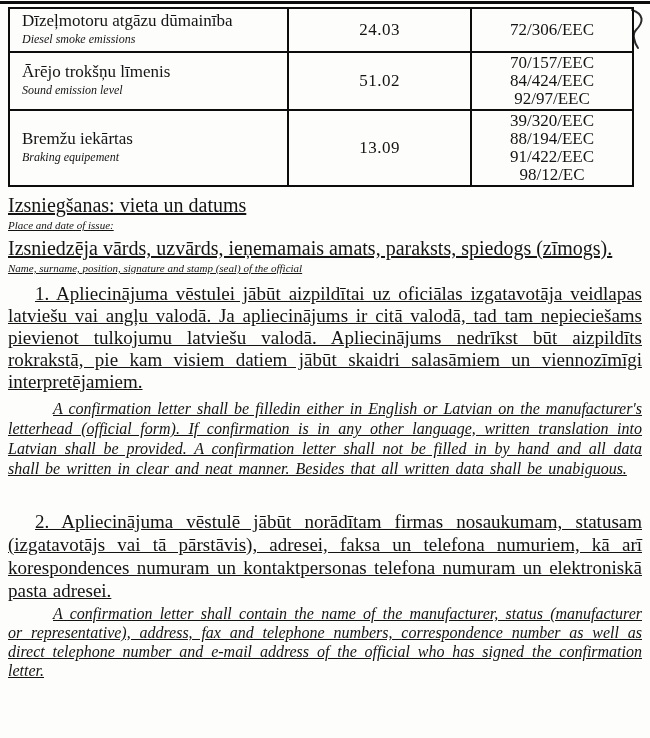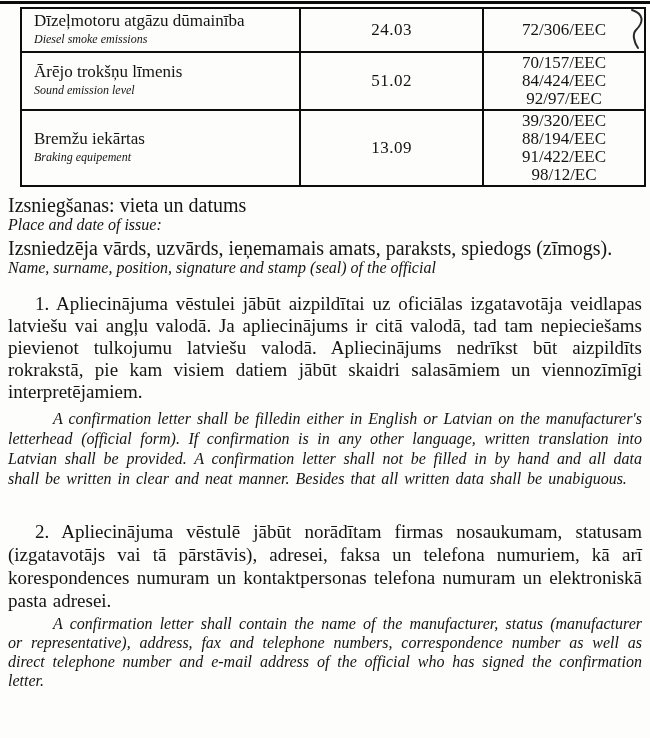--- a/index.html
+++ b/index.html
@@ -18,21 +18,21 @@
     position: absolute; top: 1px; left: 0; width: 650px; height: 3px;
     background: #0c0c0c;
   }
 
   
   .curl {
     position: absolute; top: 8px; left: 630px; width: 16px; height: 52px;
   }
 
   table.reqs {
-    position: absolute; top: 7px; left: 20px;
+    position: absolute; top: 7px; left: 8px;
     width: 624px;
     border-collapse: collapse;
     table-layout: fixed;
   }
   table.reqs td {
     border: 2px solid #0c0c0c;
     font-size: 17px;
     vertical-align: middle;
   }
   col.c1 { width: 279px; }
@@ -42,32 +42,32 @@
   tr.r2 { height: 56px; }
   tr.r3 { height: 74px; }
 
   td.name { padding: 2px 6px 2px 12px; }
   td.name .lv { font-size: 17px; line-height: 19px; }
   td.name .en { font-size: 12px; line-height: 19px; font-style: italic; }
   td.code { text-align: center; letter-spacing: 0.5px; }
   td.dirs { text-align: center; padding: 1px 0; }
   td.dirs .dir { font-size: 17px; line-height: 18px; }
 
-  .flow { position: absolute; top: 181px; left: 8px; width: 634px; }
+  .flow { position: absolute; top: 181px; left: 8px; width: 634px; text-decoration: underline; }
 
   .lv-line { font-size: 20px; line-height: 22px; }
-  .en-line { font-size: 16px; line-height: 18px; font-style: italic; }
+  .en-line { font-size: 11px; line-height: 18px; font-style: italic; }
 
   .sec-issue    { margin-top: 13px; }
   .sec-official { margin-top: 3px; }
   .sec-notes    { margin-top: 11px; }
   .sec-notes .lv-line { font-style: italic; font-size: 18px; }
 
   .para-lv {
-    margin-top: 16px;
+    margin-top: 6px;
     font-size: 19px;
     line-height: 22px;
     text-align: justify;
     text-indent: 27px;
     word-spacing: 1px;
   }
   .para-en {
     margin-top: 6px;
     font-style: italic;
     font-size: 16px;

